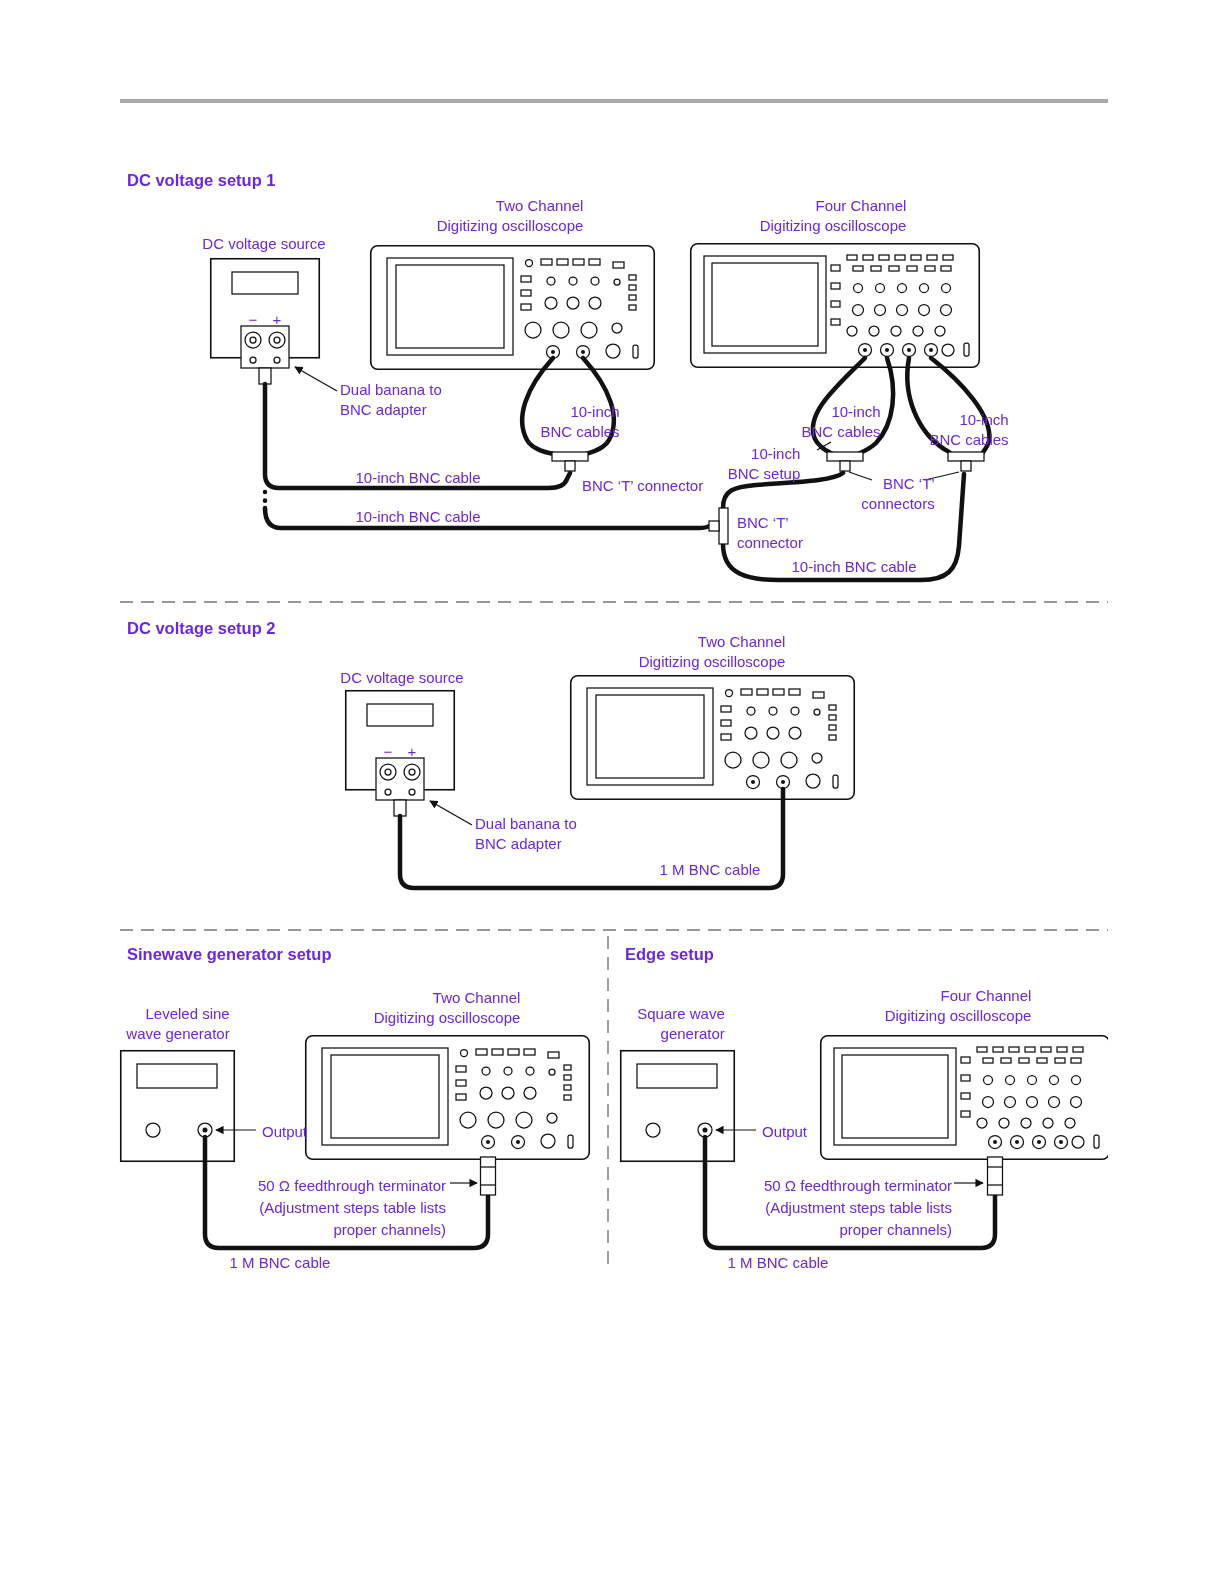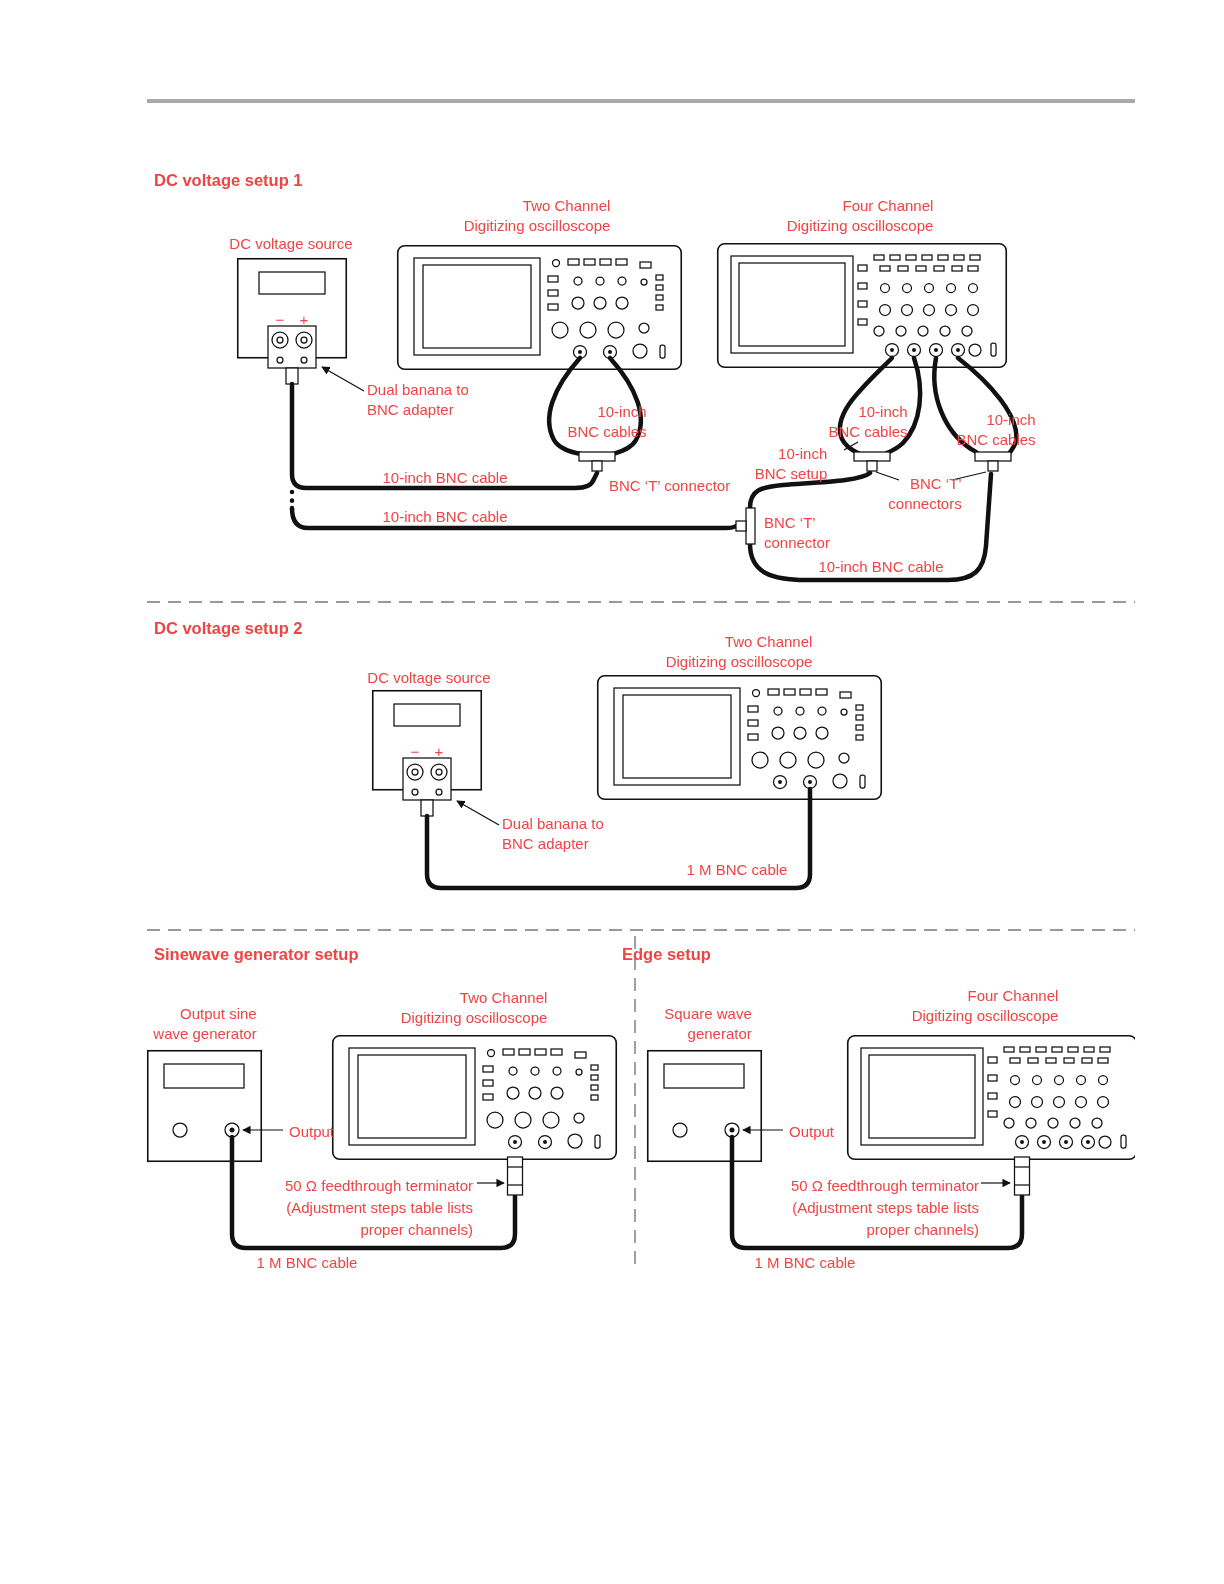--- a/index.html
+++ b/index.html
@@ -1,22 +1,21 @@
 <!DOCTYPE html>
 <html><head>
 <meta charset="utf-8">
 <style>
   * { box-sizing: border-box; }
   html, body { margin: 0; padding: 0; background: #ffffff; }
   #page {
     position: relative; width: 1108px; height: 1584px;
     background: #ffffff; overflow: hidden;
     font-family: "Liberation Sans", "DejaVu Sans", sans-serif;
-    color: #ef4444;
-    margin-left: 27px;
+    color: #6d28d9;
   }
   #gfx { position: absolute; left: 0; top: 0; }
   .lbl { position: absolute; font-size: 15px; line-height: 20px; white-space: nowrap; }
   .lbl .ln { display: block; }
   .c { transform: translateX(-50%); text-align: right; }
   .r { transform: translateX(-100%); text-align: right; }
   .title { font-weight: 700; font-size: 16.5px; }
   .note { line-height: 22px; text-align: right; }
 
   svg .box  { fill: #fff; stroke: #111; stroke-width: 1.6; }
@@ -265,32 +264,32 @@
     <span class="ln">BNC adapter</span>
   </div>
   <div class="lbl c" style="left:710px; top:860px;">1 M BNC cable</div>
 
   <div class="lbl title" style="left:127px; top:944px;">Sinewave generator setup</div>
   <div class="lbl c" style="left:447px; top:988px;">
     <span class="ln">Two Channel</span>
     <span class="ln">Digitizing oscilloscope</span>
   </div>
   <div class="lbl c" style="left:178px; top:1004px;">
-    <span class="ln">Output sine</span>
+    <span class="ln">Leveled sine</span>
     <span class="ln">wave generator</span>
   </div>
   <div class="lbl" style="left:262px; top:1122px;">Output</div>
   <div class="lbl r note" style="left:446px; top:1175px;">
     <span class="ln">50 Ω feedthrough terminator</span>
     <span class="ln">(Adjustment steps table lists</span>
     <span class="ln">proper channels)</span>
   </div>
   <div class="lbl c" style="left:280px; top:1253px;">1 M BNC cable</div>
 
-  <div class="lbl title" style="left:595px; top:944px;">Edge setup</div>
+  <div class="lbl title" style="left:625px; top:944px;">Edge setup</div>
   <div class="lbl c" style="left:958px; top:986px;">
     <span class="ln">Four Channel</span>
     <span class="ln">Digitizing oscilloscope</span>
   </div>
   <div class="lbl c" style="left:681px; top:1004px;">
     <span class="ln">Square wave</span>
     <span class="ln">generator</span>
   </div>
   <div class="lbl" style="left:762px; top:1122px;">Output</div>
   <div class="lbl r note" style="left:952px; top:1175px;">

